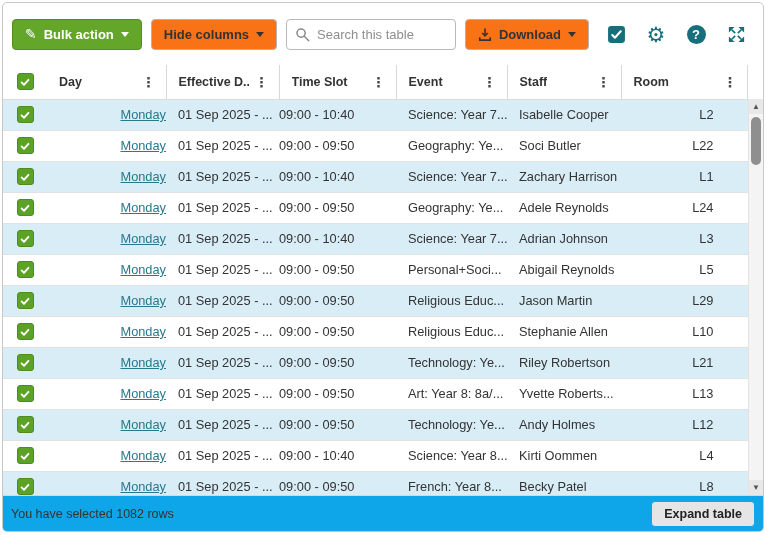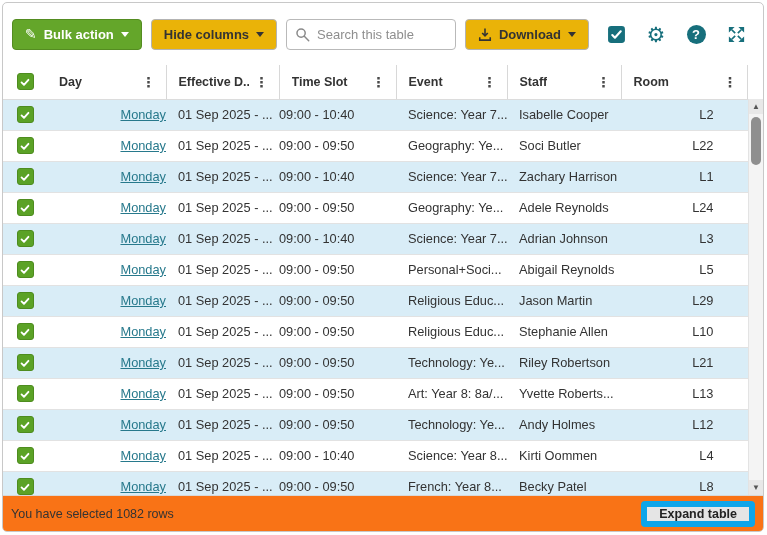--- a/index.html
+++ b/index.html
@@ -6,21 +6,21 @@
     font-family:"Liberation Sans","DejaVu Sans",sans-serif}
   *{box-sizing:border-box}
   .app{position:absolute;left:2px;top:2px;width:762px;height:530px;border:1px solid #c8c8c8;
     border-radius:5px;background:#fff;display:flex;flex-direction:column;overflow:hidden;color:#333}
 
   
   .toolbar{height:62px;min-height:62px;display:flex;align-items:center;padding:0 9px;gap:9px}
   .btn{height:31px;border-radius:4px;font-size:13px;font-family:inherit;display:inline-flex;
     align-items:center;gap:7px;padding:0 12px;cursor:pointer;white-space:nowrap}
   .btn-green{background:#64a62a;border:1px solid #548c21;color:#fff;font-weight:bold}
-  .btn-light{background:#eab308;border:1px solid #b3b3b3;color:#333;font-weight:bold}
+  .btn-light{background:#f97316;border:1px solid #b3b3b3;color:#333;font-weight:bold}
   .caret{width:0;height:0;border-left:4px solid transparent;border-right:4px solid transparent;
     border-top:5px solid currentColor;display:inline-block;margin-top:1px}
   .pencil{font-size:14px;line-height:1}
   .search{position:relative;width:212px;height:31px}
   .search input{width:100%;height:100%;border:1px solid #b9b9b9;border-radius:4px;
     padding:0 0 0 30px;font-size:13px;font-family:inherit;color:#333;outline:none}
   .search input::placeholder{color:#8e8e8e}
   .search .mag{position:absolute;left:9px;top:8px}
   .icon-group{margin-left:auto;display:flex;align-items:center;gap:4px}
   .icon-btn{width:36px;height:32px;display:flex;align-items:center;justify-content:center;
@@ -54,23 +54,23 @@
   
   .vscroll{position:absolute;top:34px;right:0;bottom:0;width:15px;background:#f4f4f4;
     border-left:1px solid #e3e3e3}
   .vscroll .arrow{position:absolute;left:0;right:0;height:15px;background:#e8e8e8;color:#555;
     font-size:8px;display:flex;align-items:center;justify-content:center;cursor:pointer}
   .arrow.up{top:0}.arrow.down{bottom:0}
   .vthumb{position:absolute;left:2px;right:2px;top:18px;height:48px;border-radius:6px;
     background:#8f8f8f;cursor:pointer}
 
   
-  .footer{height:36px;min-height:36px;background:#f97316;border-top:1px solid #d8d8d8;display:flex;
+  .footer{height:36px;min-height:36px;background:#0ea5e9;border-top:1px solid #d8d8d8;display:flex;
     align-items:center;justify-content:space-between;padding:0 8px;font-size:12.5px}
-  .expand-btn{background:#e5e5e5;border:6px solid #0ea5e9;border-radius:4px;height:26px;
+  .expand-btn{background:#e5e5e5;border:1px solid #0ea5e9;border-radius:4px;height:26px;
     padding:0 12px;font-size:12.5px;font-weight:bold;color:#222;font-family:inherit;cursor:pointer}
 </style>
 </head>
 <body>
 
 <div class="app">
 
   <div class="toolbar">
     <button class="btn btn-green">
       <span class="pencil">✎</span>

